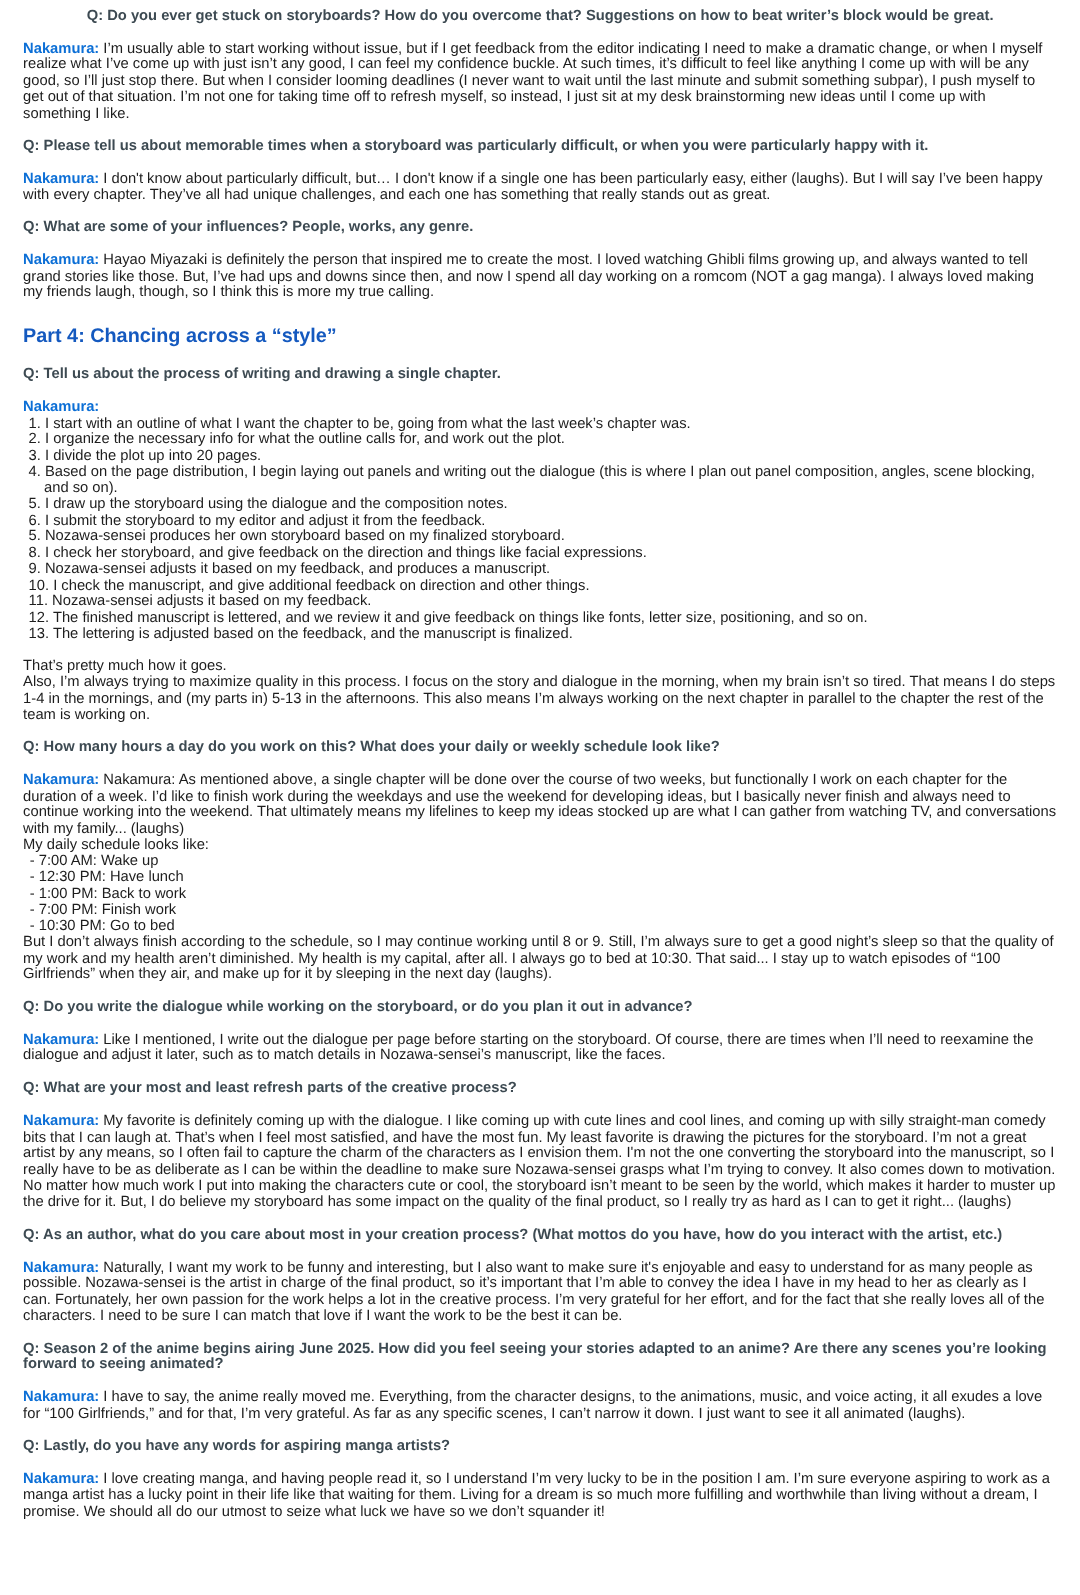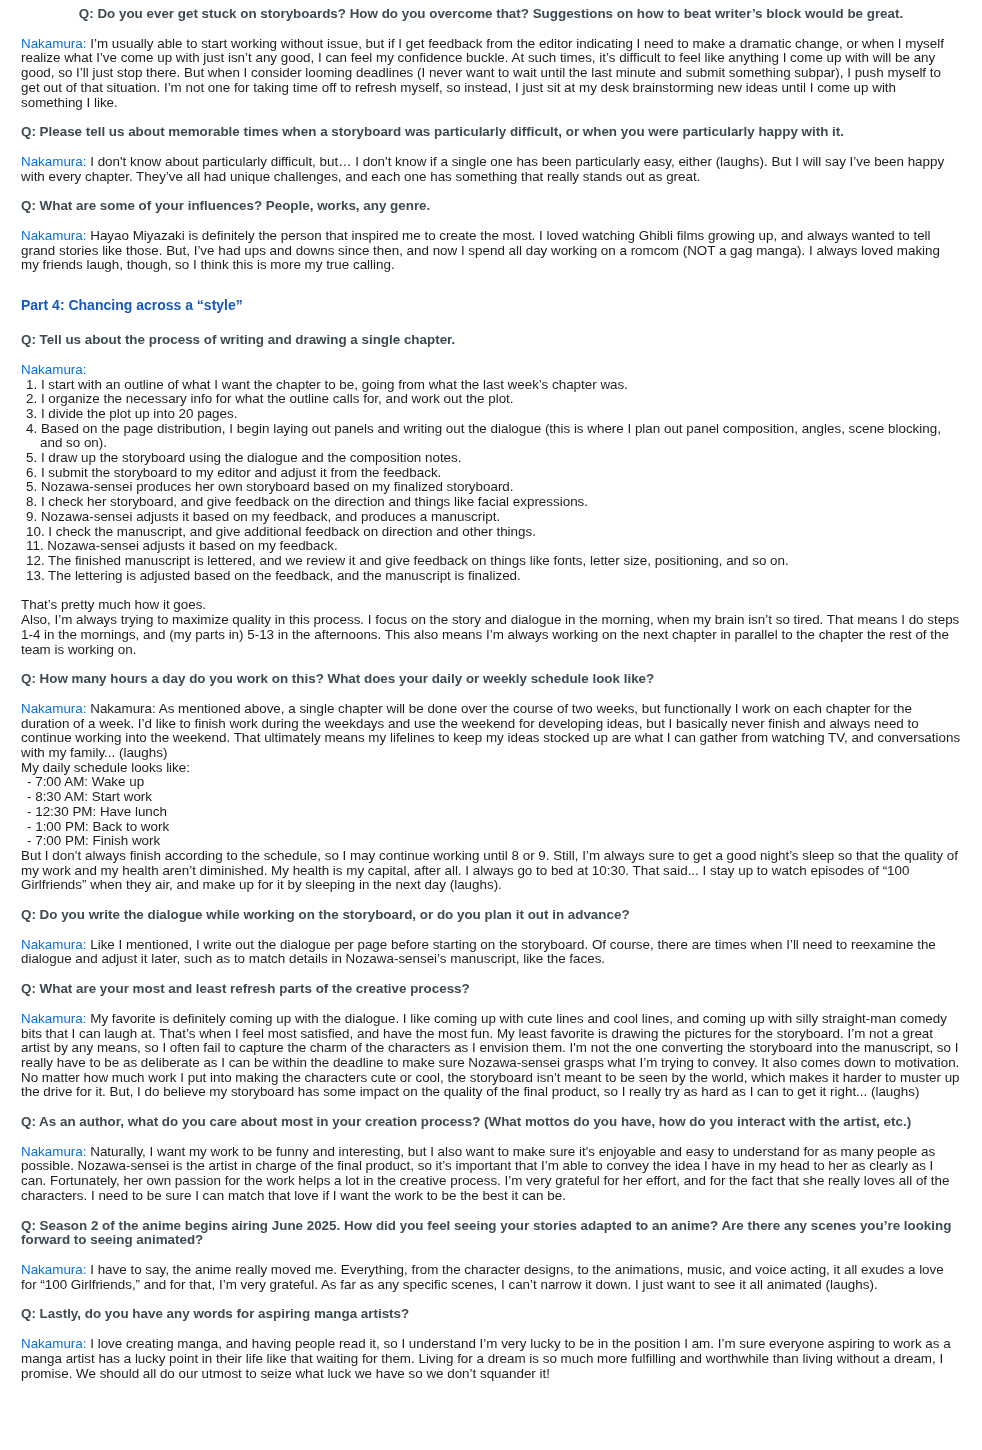--- a/index.html
+++ b/index.html
@@ -14,25 +14,25 @@
     color: #1d1d1d;
     background: #ffffff;
   }
   .q {
     font-weight: 700;
     color: #3d4a52;
     margin-top: 15px;
   }
   .q.first { margin-top: 0; text-align: center; }
   .a { margin-top: 15px; }
-  .speaker { color: #0c6fd6; font-weight: 400; }
+  .speaker { color: #0c6fd6; font-weight: 700; }
   h2.part-heading {
     font-family: "Liberation Sans", sans-serif;
     font-weight: 700;
-    font-size: 14px;
+    font-size: 18px;
     line-height: 26px;
     color: #1459bf;
     margin: 19px 0 15px 0;
   }
   .step { padding-left: 19px; text-indent: -14px; }
   .sched { padding-left: 6px; }
   .gap-top { margin-top: 15px; }
 </style>
 </head>
 <body>
@@ -68,24 +68,24 @@
     <div class="step">13. The lettering is adjusted based on the feedback, and the manuscript is finalized.</div>
     <div class="gap-top">That’s pretty much how it goes.</div>
     <div>Also, I’m always trying to maximize quality in this process. I focus on the story and dialogue in the morning, when my brain isn’t so tired. That means I do steps 1-4 in the mornings, and (my parts in) 5-13 in the afternoons. This also means I’m always working on the next chapter in parallel to the chapter the rest of the team is working on.</div>
   </div>
 
   <div class="q">Q: How many hours a day do you work on this? What does your daily or weekly schedule look like?</div>
   <div class="a">
     <div><span class="speaker">Nakamura:</span> <span>Nakamura: As mentioned above, a single chapter will be done over the course of two weeks, but functionally I work on each chapter for the duration of a week. I’d like to finish work during the weekdays and use the weekend for developing ideas, but I basically never finish and always need to continue working into the weekend. That ultimately means my lifelines to keep my ideas stocked up are what I can gather from watching TV, and conversations with my family... (laughs)</span></div>
     <div>My daily schedule looks like:</div>
     <div class="sched">- 7:00 AM: Wake up</div>
-    <div class="sched">- 8:30 AM: Start work</div>
     <div class="sched">- 12:30 PM: Have lunch</div>
     <div class="sched">- 1:00 PM: Back to work</div>
     <div class="sched">- 7:00 PM: Finish work</div>
+    <div class="sched">- 10:30 PM: Go to bed</div>
     <div>But I don’t always finish according to the schedule, so I may continue working until 8 or 9. Still, I’m always sure to get a good night’s sleep so that the quality of my work and my health aren’t diminished. My health is my capital, after all. I always go to bed at 10:30. That said... I stay up to watch episodes of “100 Girlfriends” when they air, and make up for it by sleeping in the next day (laughs).</div>
   </div>
 
   <div class="q">Q: Do you write the dialogue while working on the storyboard, or do you plan it out in advance?</div>
   <div class="a"><span class="speaker">Nakamura:</span> <span>Like I mentioned, I write out the dialogue per page before starting on the storyboard. Of course, there are times when I’ll need to reexamine the dialogue and adjust it later, such as to match details in Nozawa-sensei’s manuscript, like the faces.</span></div>
 
   <div class="q">Q: What are your most and least refresh parts of the creative process?</div>
   <div class="a"><span class="speaker">Nakamura:</span> <span>My favorite is definitely coming up with the dialogue. I like coming up with cute lines and cool lines, and coming up with silly straight-man comedy bits that I can laugh at. That’s when I feel most satisfied, and have the most fun. My least favorite is drawing the pictures for the storyboard. I’m not a great artist by any means, so I often fail to capture the charm of the characters as I envision them. I'm not the one converting the storyboard into the manuscript, so I really have to be as deliberate as I can be within the deadline to make sure Nozawa-sensei grasps what I’m trying to convey. It also comes down to motivation. No matter how much work I put into making the characters cute or cool, the storyboard isn’t meant to be seen by the world, which makes it harder to muster up the drive for it. But, I do believe my storyboard has some impact on the quality of the final product, so I really try as hard as I can to get it right... (laughs)</span></div>
 
   <div class="q">Q: As an author, what do you care about most in your creation process? (What mottos do you have, how do you interact with the artist, etc.)</div>

